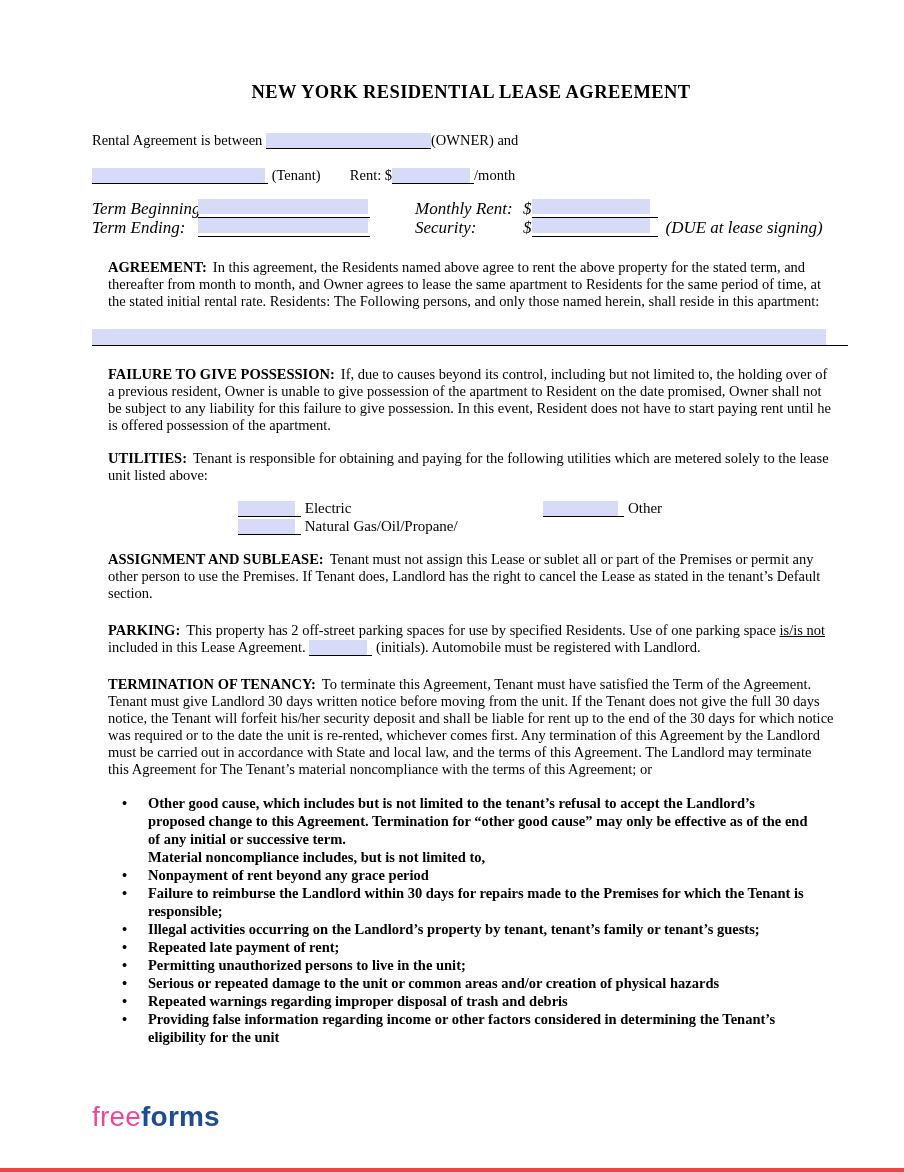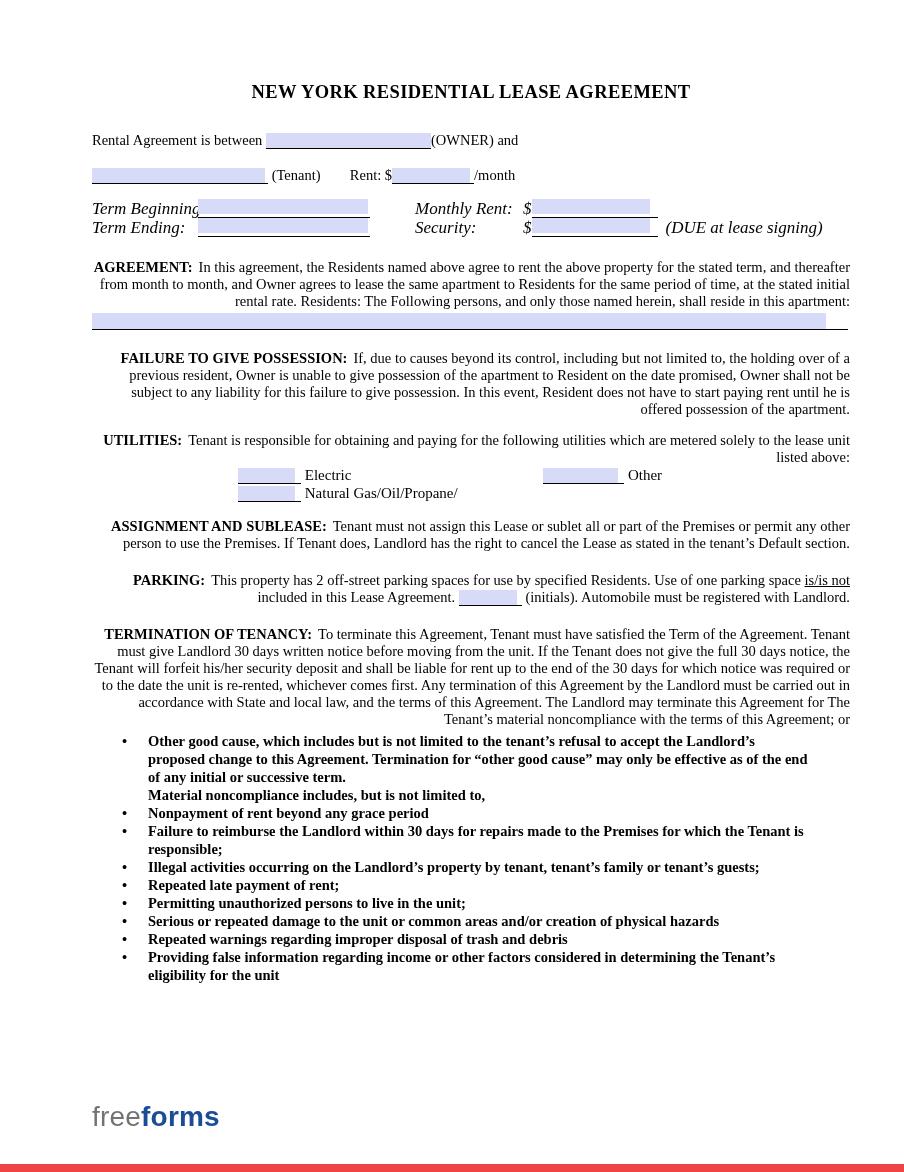--- a/index.html
+++ b/index.html
@@ -1,19 +1,19 @@
 <!DOCTYPE html>
 <html><head>
 <meta charset="utf-8">
 <style>
   html,body{margin:0;padding:0;background:#ffffff;}
   .page{
     position:relative;width:904px;height:1172px;background:#ffffff;
     font-family:"Liberation Serif", serif;color:#000;overflow:hidden;
-    border-bottom:8px solid #ef4444;box-sizing:border-box;
+    border-bottom:4px solid #ef4444;box-sizing:border-box;
   }
   .content{position:absolute;left:92px;top:0;width:758px;}
   .title{
     margin:82px 0 0 0;text-align:center;font-size:18.5px;font-weight:bold;
     letter-spacing:0.4px;line-height:20px;
   }
   .row{line-height:20px;font-size:14.5px;white-space:nowrap;}
   .row1{margin-top:21px;}
   .row2{margin-top:28px;}
   .row3{margin-top:15px;}
@@ -21,21 +21,21 @@
   .fld{
     display:inline-block;border-bottom:1px solid #000;vertical-align:-4px;
     line-height:normal;
   }
   .fld .ink{display:block;height:15px;background:#d7dbf8;}
   .terms{margin-top:14px;font-size:17px;font-style:italic;}
   .termrow{display:flex;line-height:19px;white-space:nowrap;}
   .t-lbl{width:106px;}
   .t-gap{width:45px;}
   .t-lbl2{width:108px;}
-  .para{margin:0;font-size:14.5px;line-height:17px;text-align:right;}
+  .para{margin:16px;font-size:14.5px;line-height:17px;text-align:left;}
   .s-agreement{margin-top:22px;}
   .s-failure{margin-top:20px;}
   .s-utilities{margin-top:14px;}
   .s-assignment{margin-top:16px;}
   .s-parking{margin-top:20px;}
   .s-termination{margin-top:20px;}
   .shead{font-weight:bold;font-size:14.5px;margin-right:6px;}
   .residents-bar{margin-top:3px;}
   .residents-bar .ink{height:16px;}
   .util-row{line-height:17px;font-size:15px;white-space:nowrap;margin-top:1px;}
@@ -48,21 +48,21 @@
   }
   .bullets li{position:relative;padding-left:56px;width:666px;box-sizing:content-box;}
   .bullets li::before{
     content:"\2022";position:absolute;left:30px;top:0;font-weight:bold;
   }
   .logo{
     position:absolute;left:92px;top:1102px;
     font-family:"Liberation Sans", sans-serif;font-size:28px;line-height:30px;
     white-space:nowrap;
   }
-  .logo .free{color:#737373;font-weight:400;letter-spacing:0.2px;}
+  .logo .free{color:#ec4899;font-weight:400;letter-spacing:0.2px;}
   .logo .forms{color:#1b4c96;font-weight:700;letter-spacing:0.2px;}
 </style>
 </head>
 <body>
 
 <div class="page">
   <div class="content">
 
     <h1 class="title">NEW YORK RESIDENTIAL LEASE AGREEMENT</h1>
 

